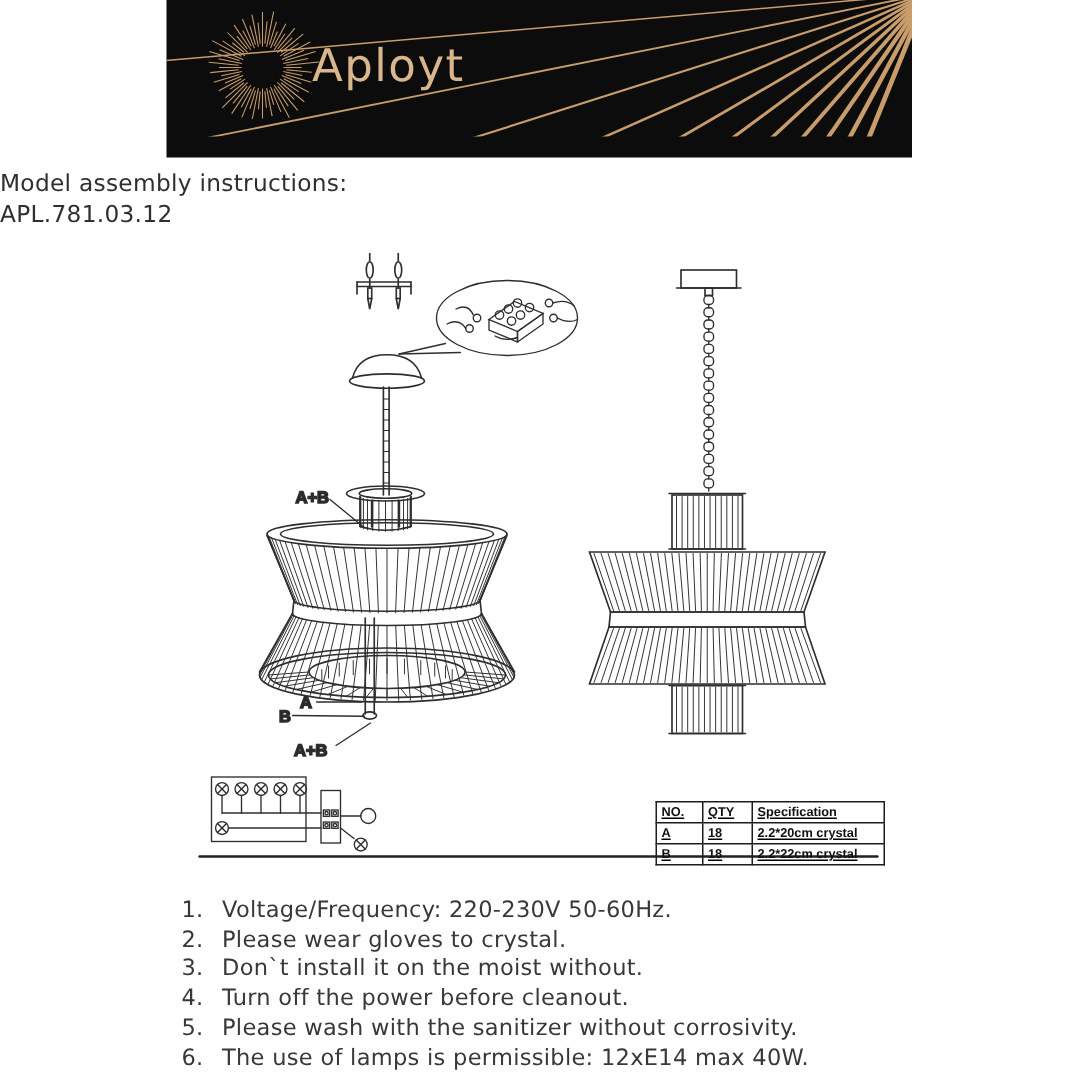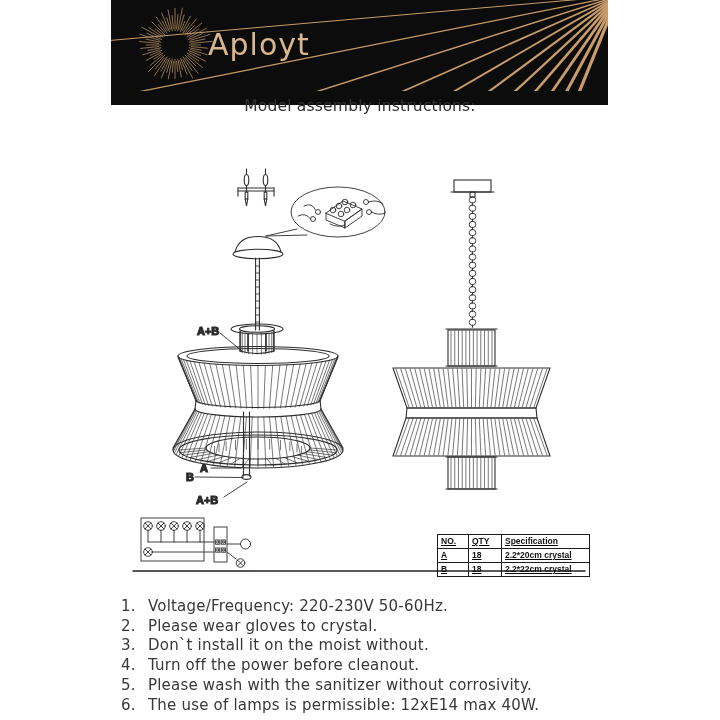--- a/index.html
+++ b/index.html
@@ -6,21 +6,21 @@
   .page{position:relative;width:720px;height:720px;background:#ffffff;overflow:hidden;
         font-family:"DejaVu Sans","Liberation Sans",sans-serif;}
 
   
   .banner{position:absolute;left:111px;top:0;width:497px;height:105px;background:#0c0c0c;overflow:hidden;}
   .banner svg{position:absolute;left:0;top:0;}
   .brand-name{position:absolute;left:97px;top:27px;font-size:30px;font-weight:400;
               color:#dab68c;letter-spacing:1px;}
 
   
-  .title-wrap{position:absolute;left:0;top:96px;width:720px;text-align:center;color:#2f2f2f;}
+  .title-wrap{position:absolute;left:0;top:112px;width:720px;color:#2f2f2f;}
   .title-line{font-size:15.5px;line-height:21px;font-weight:500;letter-spacing:.2px;}
 
   
   .art{position:absolute;left:0;top:0;width:720px;height:720px;}
   .art text{font-family:"Liberation Sans","DejaVu Sans",sans-serif;font-weight:bold;
             font-size:11px;fill:#1f1f1f;}
 
   
   .parts{position:absolute;left:437px;top:534px;border-collapse:collapse;
          font-family:"Liberation Sans","DejaVu Sans",sans-serif;}
@@ -120,20 +120,21 @@
           <line x1="79.31104537171534" y1="40.3554451639286" x2="99.40679242209173" y2="34.25946694158489" stroke="#c99d6b" stroke-width="0.7"></line>
           <line x1="77.73099392564522" y1="42.268735491774194" x2="94.40434369250013" y2="38.95220001750001" stroke="#c99d6b" stroke-width="0.7"></line>
           <line x1="79.92295562675515" y1="43.43172575472703" x2="101.8170196135435" y2="41.2753486674767" stroke="#c99d6b" stroke-width="0.7"></line>
         </g>
     </svg>
     <div class="brand-name">Aployt</div>
   </div>
 
   <div class="title-wrap">
     <div class="title-line">Model assembly instructions:</div>
+    <div class="title-line">APL.781.03.12</div>
   </div>
 
   <svg class="art" viewBox="0 0 720 720">
     <g fill="none" stroke="#2e2e2e" stroke-width="1.1" stroke-linecap="round">
 
       <g id="left-draw">
 
         <g>
           <line x1="238" y1="188" x2="274" y2="188"></line>
           <line x1="238" y1="191" x2="274" y2="191"></line>

